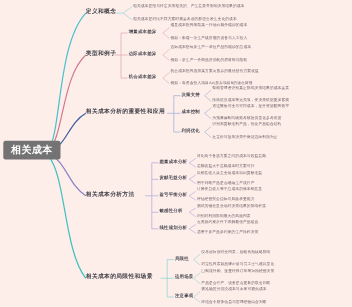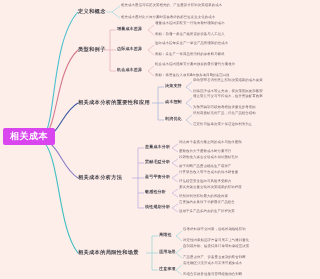--- a/index.html
+++ b/index.html
@@ -10,21 +10,21 @@
     position:relative;
   }
   #canvas{position:absolute;inset:0;width:300px;height:279px;}
   svg.links{position:absolute;left:0;top:0;width:300px;height:279px;pointer-events:none;}
 
   .node{position:absolute;white-space:nowrap;line-height:1;}
 
   
   .root{
     left:3px;top:128px;
-    background:#d946ef;color:#ffffff;
+    background:#737373;color:#ffffff;
     font-size:9px;font-weight:bold;
     padding:4px 7px;border-radius:2px;
     letter-spacing:.5px;
   }
 
   
   .b1{
     font-size:5.2px;font-weight:bold;color:#3f3f46;
     letter-spacing:.35px;
   }

